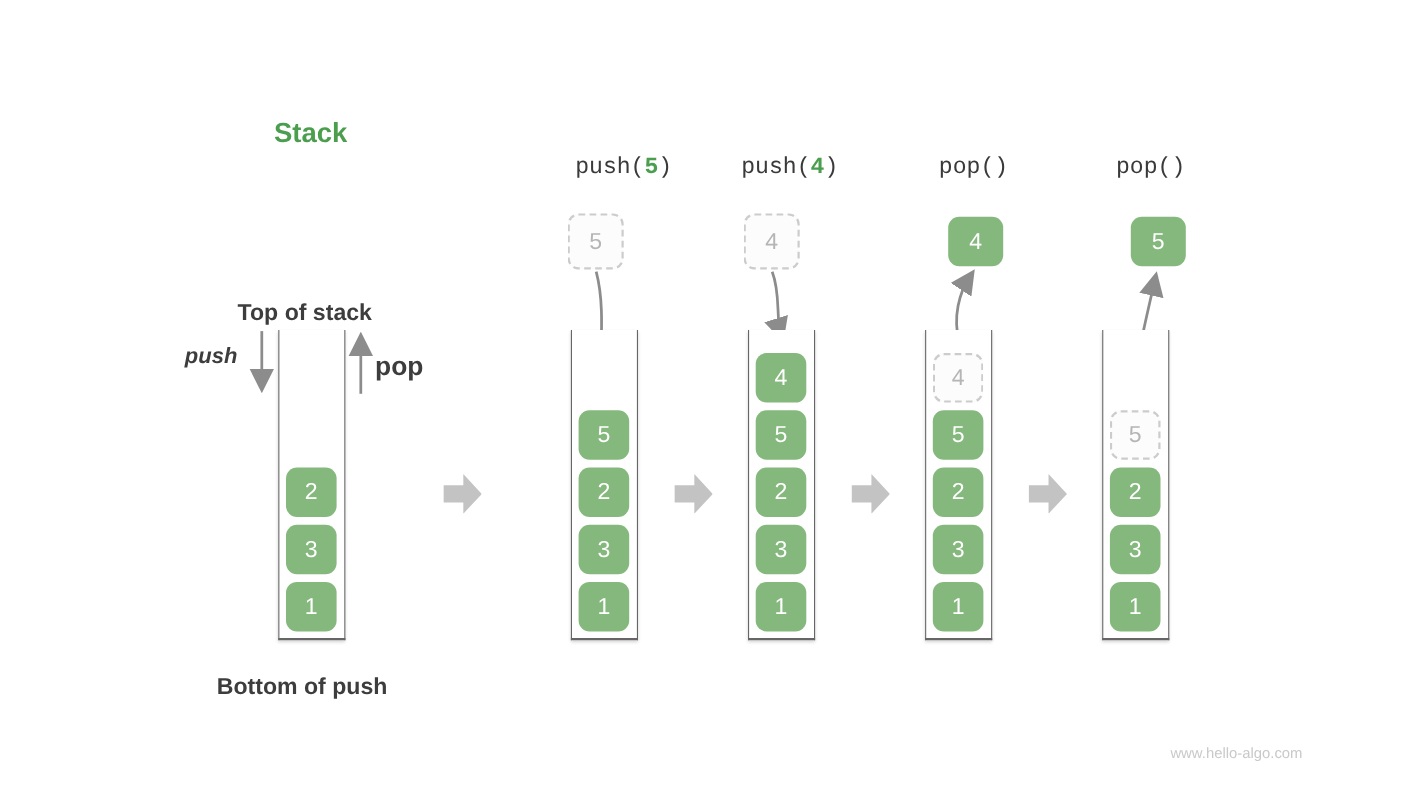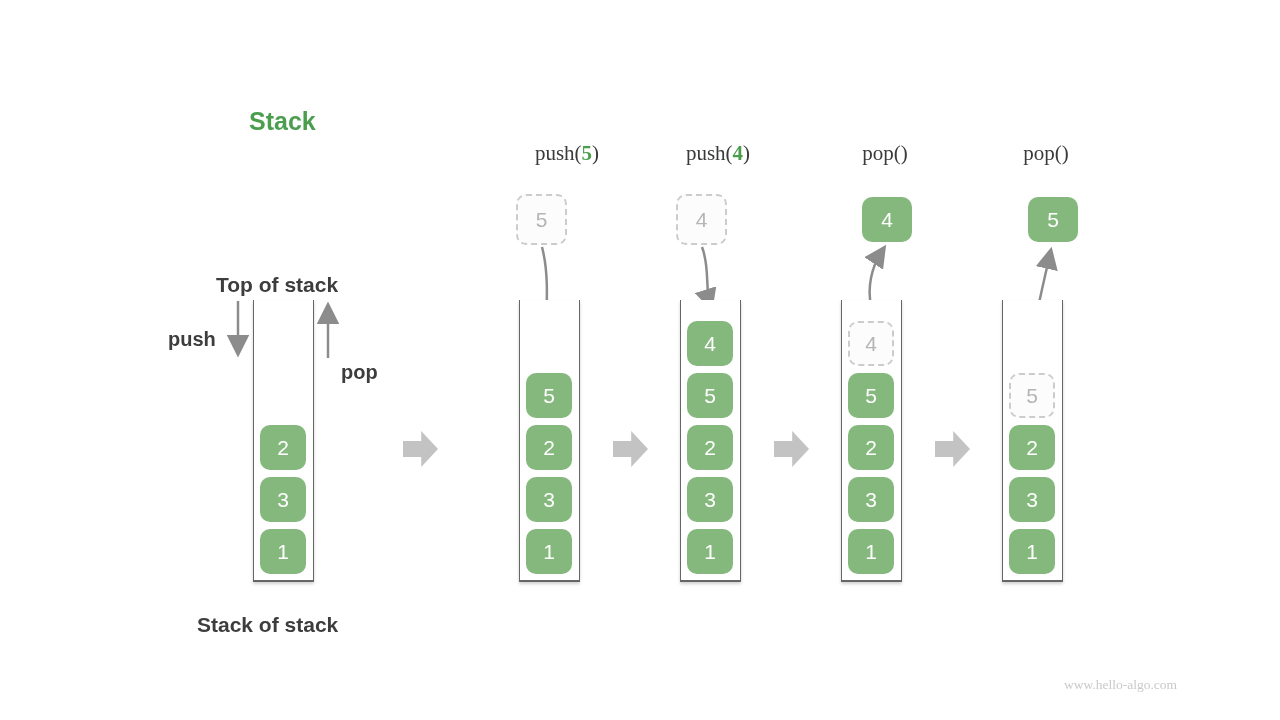--- a/index.html
+++ b/index.html
@@ -21,25 +21,25 @@
   }
   .title{
     position:absolute;left:249px;top:107px;
     font-size:25px;font-weight:bold;color:var(--title-green);
   }
   .lbl{
     position:absolute;color:var(--dark);font-weight:bold;font-size:21px;white-space:nowrap;
   }
   .top-label{left:216px;top:245px;margin-top:28px;}
   .bottom-label{left:197px;top:613px;}
-  .push-label{left:168px;top:328px;font-size:20px;}
-  .pop-label{left:341px;top:320px;font-size:20px;margin-top:41px;}
+  .push-label{left:168px;top:313px;font-size:20px;font-style:italic;}
+  .pop-label{left:341px;top:320px;font-size:24px;}
   .op-header{
     position:absolute;top:141px;width:140px;text-align:center;
-    font-family:Liberation Serif, serif;font-size:21px;color:#3a3a3a;white-space:nowrap;
+    font-family:Liberation Mono, monospace;font-size:21px;color:#3a3a3a;white-space:nowrap;
   }
   .op-header .arg{color:var(--title-green);font-weight:bold;}
   .stack{
     position:absolute;top:300px;width:61px;height:282px;box-sizing:border-box;
     border-left:1.5px solid var(--wall);
     border-right:1.5px solid var(--wall);
     border-bottom:2px solid var(--wall);
     box-shadow:0 2px 3px rgba(0,0,0,0.18);
     background:#ffffff;
   }
@@ -67,31 +67,31 @@
     width:50px;height:45px;top:197px;
     background:var(--green);color:#ffffff;
   }
   .big-arrow{
     position:absolute;top:431px;width:35px;height:36px;background:var(--big-arrow);
     clip-path:polygon(0% 28%,52% 28%,52% 0%,100% 50%,52% 100%,52% 72%,0% 72%);
   }
   .arrows{position:absolute;left:0;top:0;width:1280px;height:720px;pointer-events:none;}
   .watermark{
     position:absolute;left:1064px;top:677px;
-    font-family:Liberation Serif, serif;font-size:13.5px;color:var(--watermark);
+    font-family:Liberation Sans, sans-serif;font-size:13.5px;color:var(--watermark);
   }
 </style>
 </head>
 <body>
 
 <div class="canvas">
 
   <div class="title">Stack</div>
   <div class="lbl top-label">Top of stack</div>
-  <div class="lbl bottom-label">Stack of stack</div>
+  <div class="lbl bottom-label">Bottom of push</div>
   <div class="lbl push-label">push</div>
   <div class="lbl pop-label">pop</div>
 
   <svg class="arrows" viewBox="0 0 1280 720">
     <defs>
       <marker id="ah" markerWidth="9" markerHeight="9" refX="6" refY="4.5" orient="auto">
         <path d="M0,0 L9,4.5 L0,9 z" fill="#8c8c8c"></path>
       </marker>
     </defs>
     <path d="M238,301 L238,350" stroke="#8c8c8c" stroke-width="2.5" fill="none" marker-end="url(#ah)"></path>

